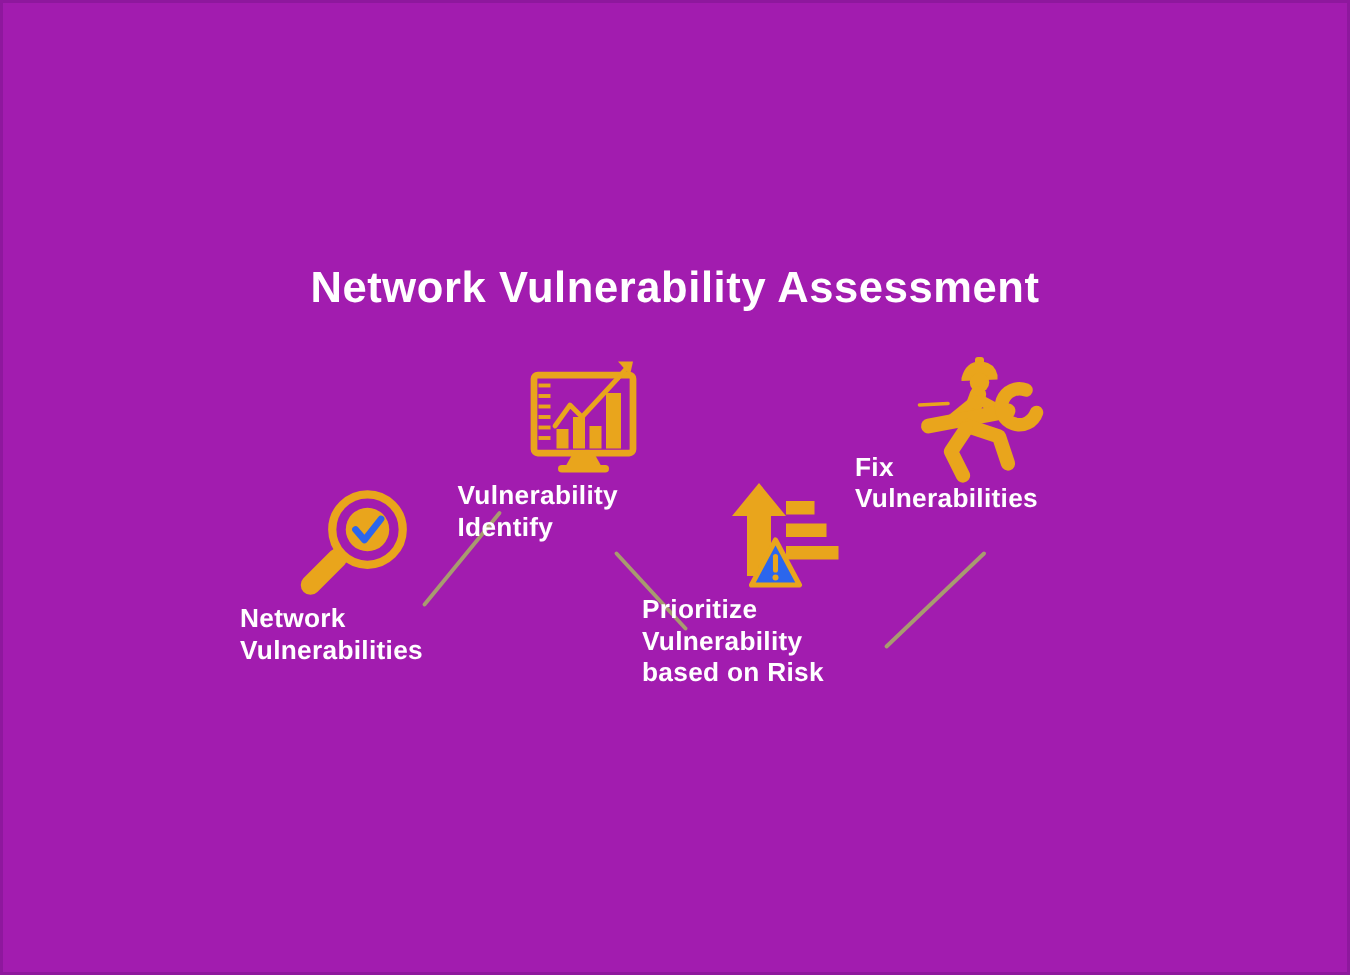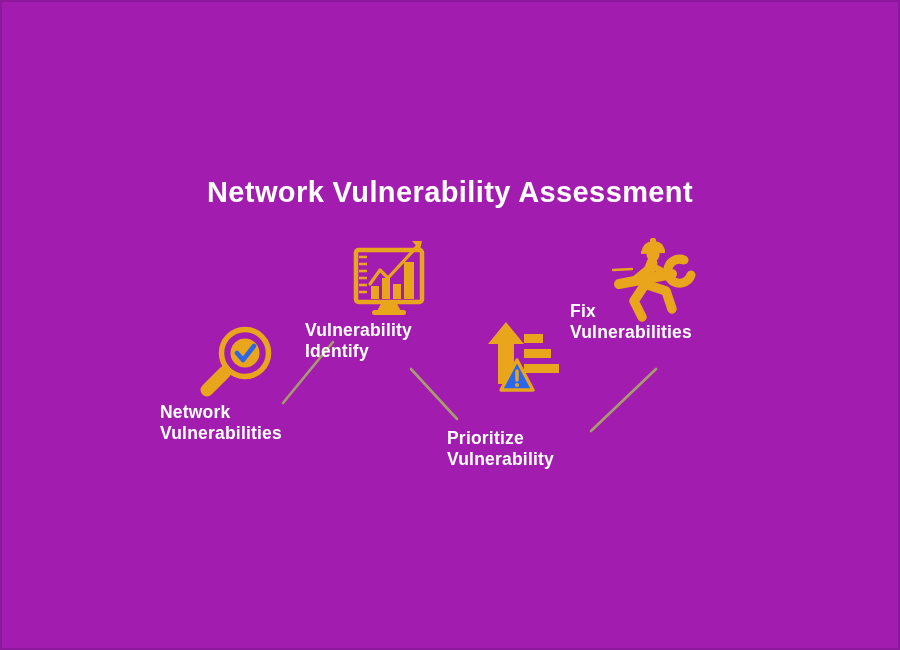--- a/index.html
+++ b/index.html
@@ -105,23 +105,24 @@
         <rect x="37" y="16" width="19" height="9"></rect>
         <rect x="37" y="31" width="27" height="9"></rect>
         <rect x="37" y="46" width="35" height="9"></rect>
       </g>
 
       <path d="M30,42 L46,72 L14,72 Z" fill="#2B66ED" stroke="#E9A51C" stroke-width="3.4" stroke-linejoin="round"></path>
       <line x1="30" y1="53" x2="30" y2="62" stroke="#E9A51C" stroke-width="3.4" stroke-linecap="round"></line>
       <circle cx="30" cy="67" r="2" fill="#E9A51C"></circle>
     </svg>
   </div>
-  <p class="label" style="left:447px;top:396px;width:170px;margin-top:32px;">
+  <p class="label" style="left:428px;top:396px;width:170px;">
     <span>Prioritize</span><br>
     <span>Vulnerability</span><br>
+    <span>based on Risk</span>
   </p>
 
   <div class="step" style="left:608px;top:238px;">
     <svg class="icon" width="92" height="84" viewBox="0 0 92 84">
 
       <line x1="5" y1="32" x2="24" y2="31" stroke="#E9A51C" stroke-width="2.4" stroke-linecap="round"></line>
 
       <path d="M33,14 Q36,2 47,3 Q55,4 57,12 L57,15 L33,16 Z" fill="#E9A51C"></path>
       <rect x="42" y="0" width="6" height="5" rx="2" fill="#E9A51C"></rect>
 

